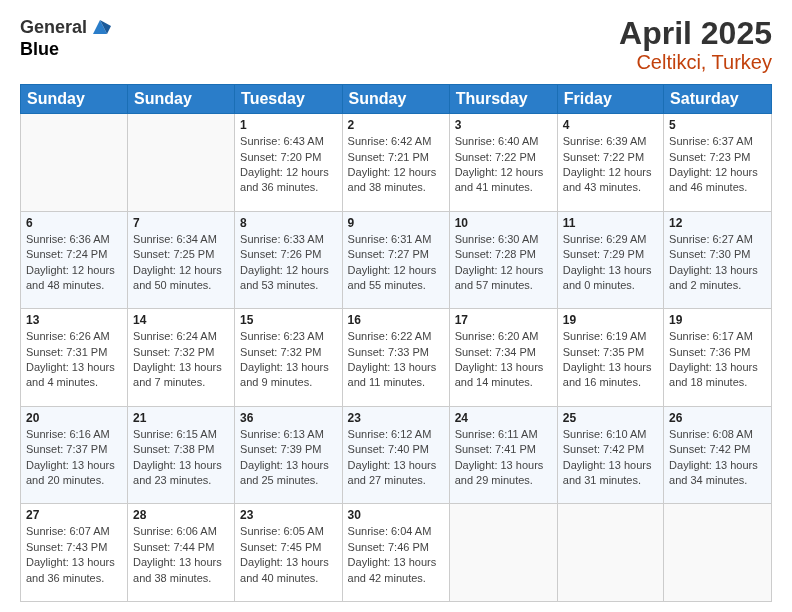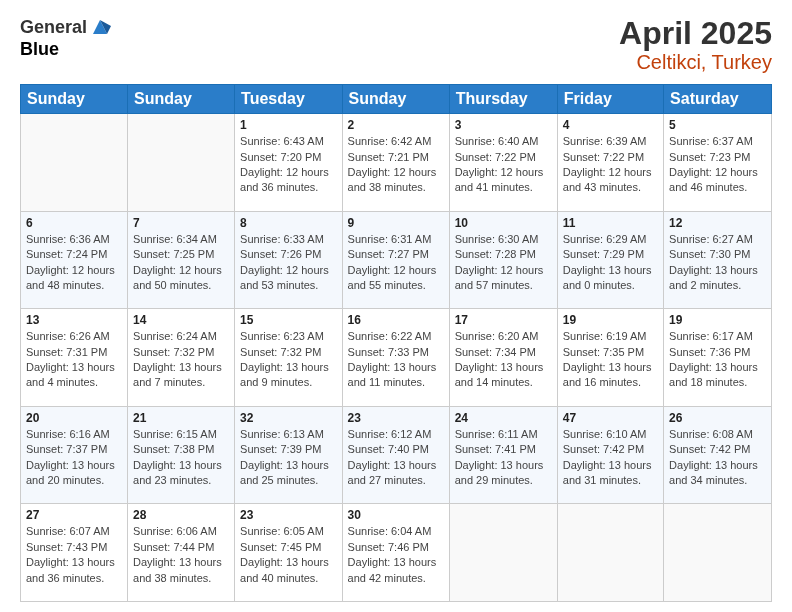--- a/index.html
+++ b/index.html
@@ -216,33 +216,33 @@
         <tr>
           <td>
             <div class="day-number">20</div>
             <div class="day-info">Sunrise: 6:16 AM<br>Sunset: 7:37 PM<br>Daylight: 13 hours and 20 minutes.</div>
           </td>
           <td>
             <div class="day-number">21</div>
             <div class="day-info">Sunrise: 6:15 AM<br>Sunset: 7:38 PM<br>Daylight: 13 hours and 23 minutes.</div>
           </td>
           <td>
-            <div class="day-number">32</div>
+            <div class="day-number">36</div>
             <div class="day-info">Sunrise: 6:13 AM<br>Sunset: 7:39 PM<br>Daylight: 13 hours and 25 minutes.</div>
           </td>
           <td>
             <div class="day-number">23</div>
             <div class="day-info">Sunrise: 6:12 AM<br>Sunset: 7:40 PM<br>Daylight: 13 hours and 27 minutes.</div>
           </td>
           <td>
             <div class="day-number">24</div>
             <div class="day-info">Sunrise: 6:11 AM<br>Sunset: 7:41 PM<br>Daylight: 13 hours and 29 minutes.</div>
           </td>
           <td>
-            <div class="day-number">47</div>
+            <div class="day-number">25</div>
             <div class="day-info">Sunrise: 6:10 AM<br>Sunset: 7:42 PM<br>Daylight: 13 hours and 31 minutes.</div>
           </td>
           <td>
             <div class="day-number">26</div>
             <div class="day-info">Sunrise: 6:08 AM<br>Sunset: 7:42 PM<br>Daylight: 13 hours and 34 minutes.</div>
           </td>
         </tr>
         <tr>
           <td>
             <div class="day-number">27</div>

